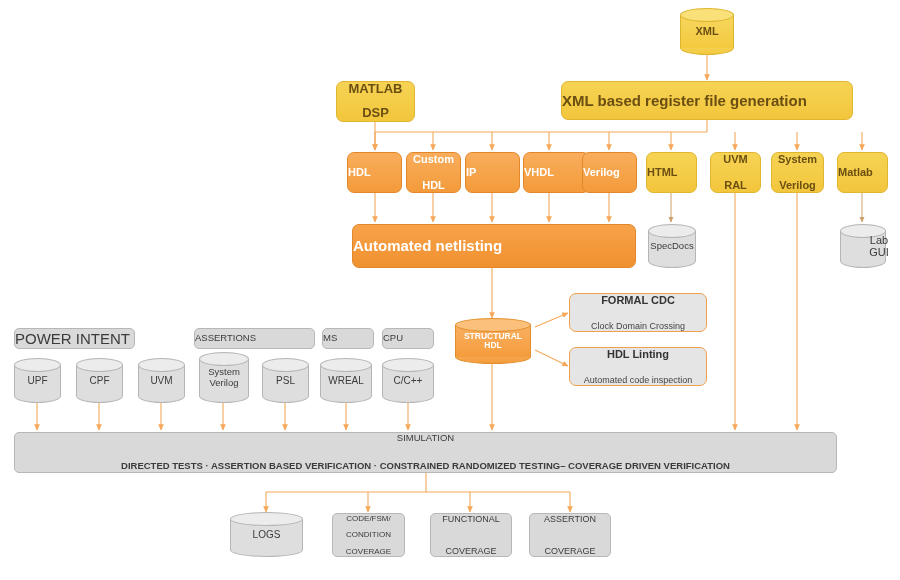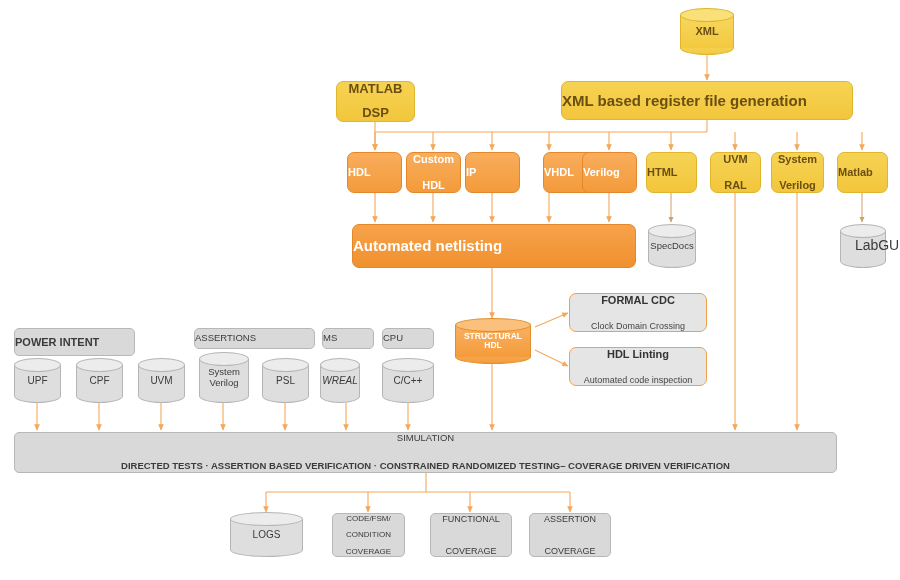--- a/index.html
+++ b/index.html
@@ -151,21 +151,21 @@
 
   <div class="node orangebox light" style="left:406px;top:152px;width:55px;height:41px;font-size:11px;flex-direction:column;">
     <span>Custom</span>
     <span>HDL</span>
   </div>
 
   <div class="node orangebox light" style="left:465px;top:152px;width:55px;height:41px;font-size:11px;">
     <span>IP</span>
   </div>
 
-  <div class="node orangebox light" style="left:523px;top:152px;width:67px;height:41px;font-size:11px;margin-left:20px;">
+  <div class="node orangebox light" style="left:523px;top:152px;width:67px;height:41px;font-size:11px;">
     <span>VHDL</span>
   </div>
 
   <div class="node orangebox light" style="left:582px;top:152px;width:55px;height:41px;font-size:11px;">
     <span>Verilog</span>
   </div>
 
   <div class="node yellowbox" style="left:646px;top:152px;width:51px;height:41px;font-size:11px;">
     <span>HTML</span>
   </div>
@@ -195,21 +195,21 @@
     <div class="lbl" style="font-size:9.5px;flex-direction:row;">
       <span>Spec</span>
       <span>Docs</span>
     </div>
   </div>
 
   <div class="cyl gray" style="left:840px;top:224px;width:46px;height:44px;">
     <div class="bot"></div>
     <div class="body"></div>
     <div class="top"></div>
-    <div class="lbl" style="font-size:14px;flex-direction:row;padding-left:32px;">
+    <div class="lbl" style="font-size:11px;flex-direction:column;padding-left:32px;">
       <span>Lab</span>
       <span>GUI</span>
     </div>
   </div>
 
   <div class="cyl orange" style="left:455px;top:318px;width:76px;height:46px;">
     <div class="bot"></div>
     <div class="body"></div>
     <div class="top"></div>
     <div class="lbl" style="font-size:8.5px;flex-direction:column;">
@@ -221,21 +221,21 @@
   <div class="node whitebox" style="left:569px;top:293px;width:138px;height:39px;flex-direction:column;">
     <span style="font-size:11px;font-weight:bold;color:#333;">FORMAL CDC</span>
     <span style="font-size:9px;color:#444;">Clock Domain Crossing</span>
   </div>
 
   <div class="node whitebox" style="left:569px;top:347px;width:138px;height:39px;flex-direction:column;">
     <span style="font-size:11px;font-weight:bold;color:#333;">HDL Linting</span>
     <span style="font-size:9px;color:#444;">Automated code inspection</span>
   </div>
 
-  <div class="node graybox" style="left:14px;top:328px;width:121px;height:28px;font-size:11px;font-weight:bold;">
+  <div class="node graybox" style="left:14px;top:328px;width:121px;height:21px;font-size:15px;">
     <span>POWER INTENT</span>
   </div>
 
   <div class="node graybox" style="left:194px;top:328px;width:121px;height:21px;font-size:9.5px;">
     <span>ASSERTIONS</span>
   </div>
 
   <div class="node graybox" style="left:322px;top:328px;width:52px;height:21px;font-size:9.5px;">
     <span>MS</span>
   </div>
@@ -275,21 +275,21 @@
     </div>
   </div>
 
   <div class="cyl gray" style="left:262px;top:358px;width:47px;height:45px;">
     <div class="bot"></div>
     <div class="body"></div>
     <div class="top"></div>
     <div class="lbl" style="font-size:10px;">PSL</div>
   </div>
 
-  <div class="cyl gray" style="left:320px;top:358px;width:40px;height:45px;font-style:italic;">
+  <div class="cyl gray" style="left:320px;top:358px;width:52px;height:45px;">
     <div class="bot"></div>
     <div class="body"></div>
     <div class="top"></div>
     <div class="lbl" style="font-size:10px;">WREAL</div>
   </div>
 
   <div class="cyl gray" style="left:382px;top:358px;width:52px;height:45px;">
     <div class="bot"></div>
     <div class="body"></div>
     <div class="top"></div>

